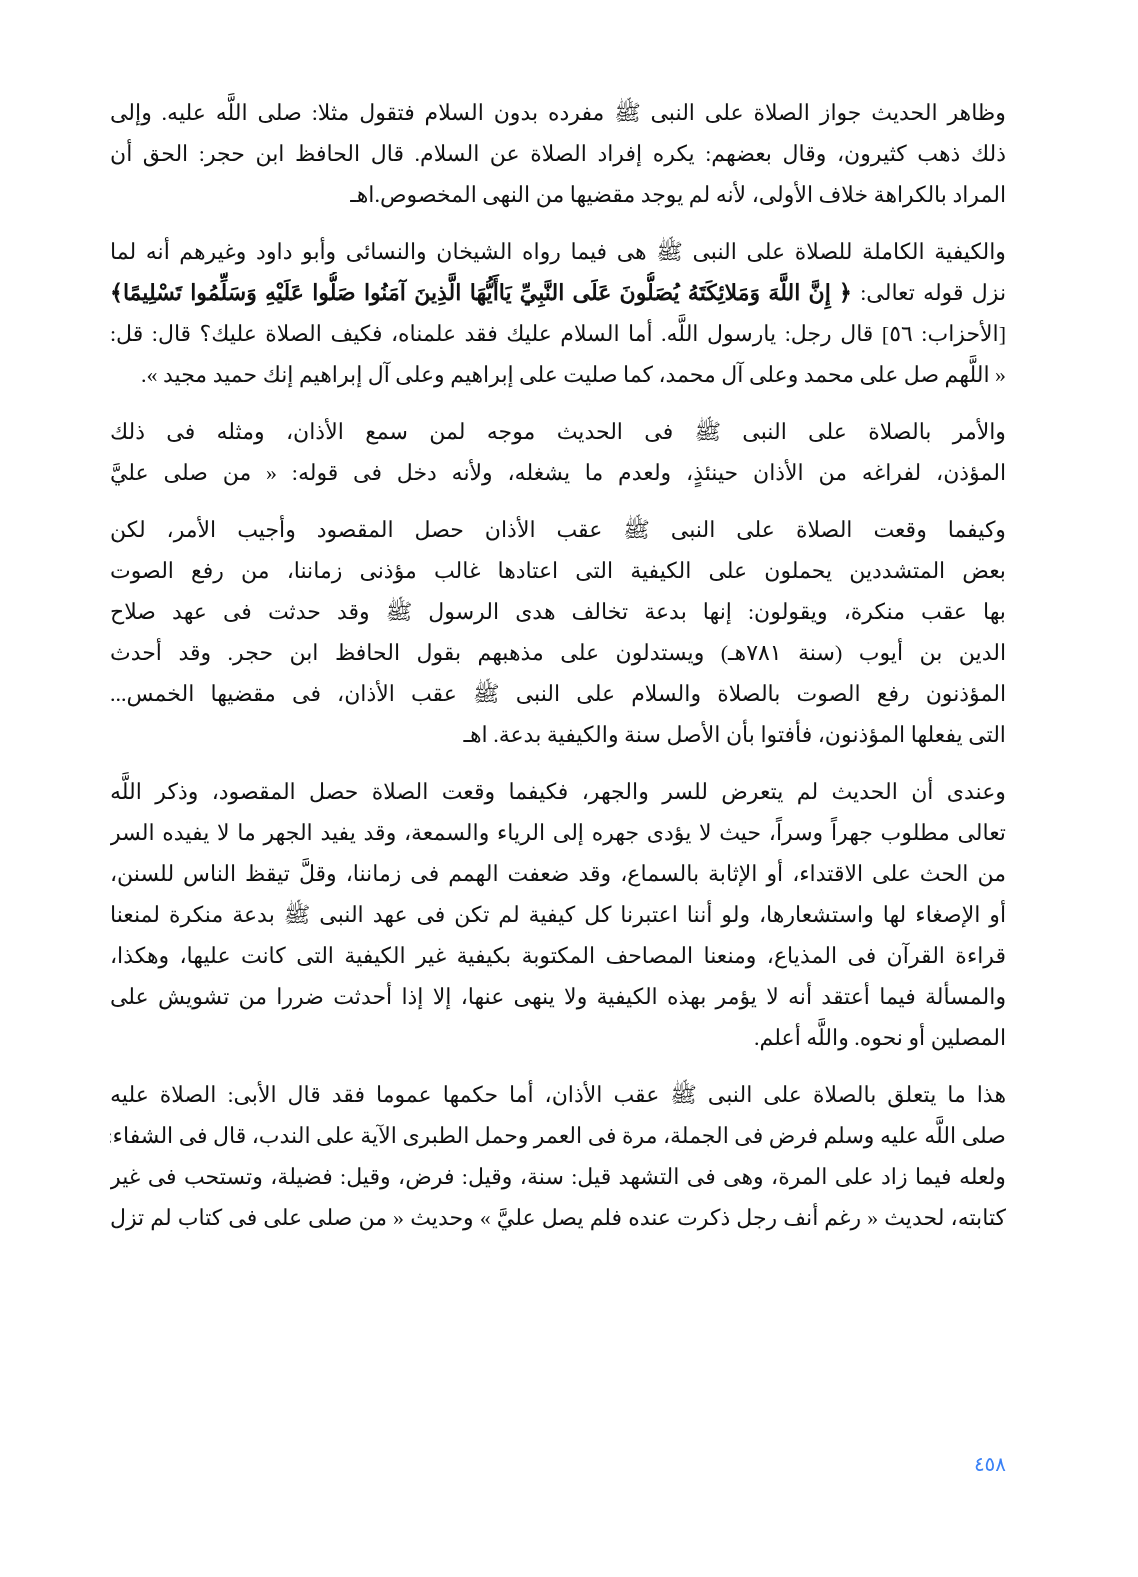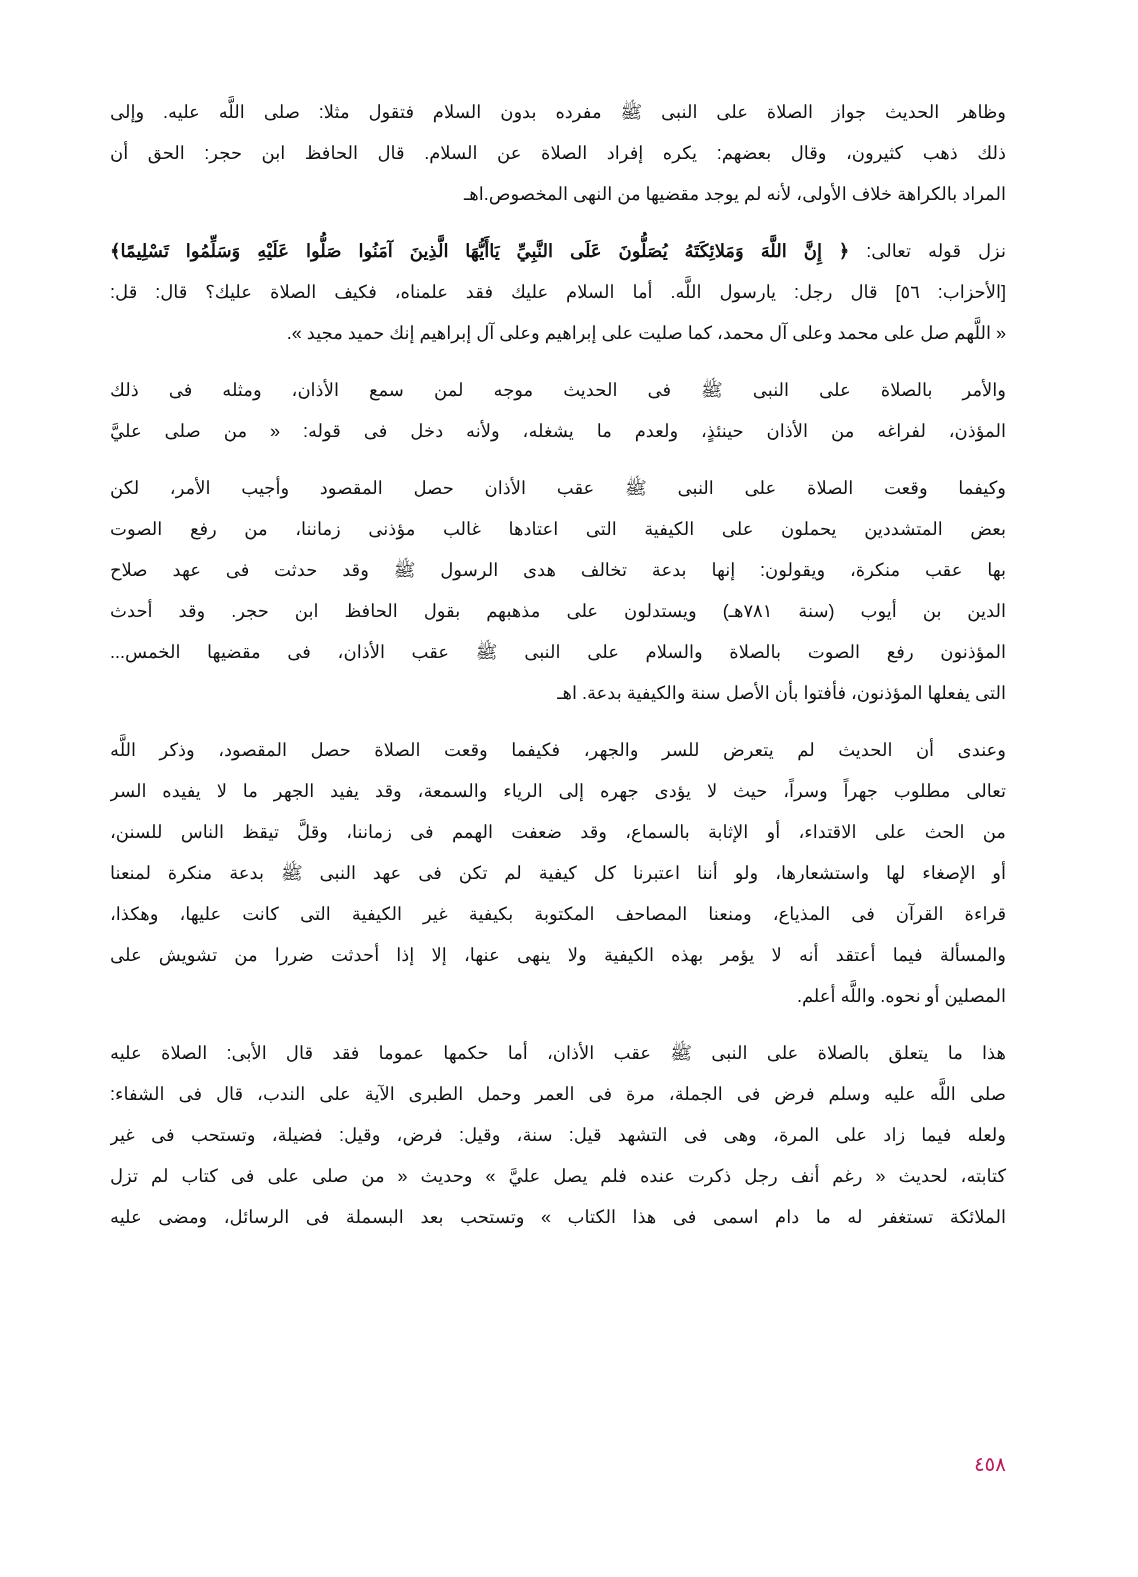--- a/index.html
+++ b/index.html
@@ -12,23 +12,23 @@
       height: 1577px;
       position: relative;
       overflow: hidden;
     }
     .page {
       position: absolute;
       left: 110px;
       top: 92px;
       width: 920px;
       direction: rtl;
-      font-family: Liberation Sans, sans-serif;
+      font-family: Liberation Serif, serif;
       color: #111111;
-      font-size: 18px;
+      font-size: 22px;
       line-height: 41px;
       text-align: justify;
       text-align-last: right;
     }
     .para {
       margin: 0 0 16px 0;
       text-indent: 24px;
     }
     .para .line {
       display: block;
@@ -44,35 +44,36 @@
       font-weight: bold;
     }
     .page-number {
       position: absolute;
       left: 960px;
       top: 1452px;
       width: 60px;
       text-align: center;
       font-family: "DejaVu Sans", sans-serif;
       font-size: 20px;
-      color: #be185d;
+      color: #3b82f6;
     }
   </style>
 </head>
 <body>
 
 <div class="page">
 
   <p class="para">
     <span class="line">وظاهر الحديث جواز الصلاة على النبى ﷺ مفرده بدون السلام فتقول مثلا:  صلى اللَّه عليه. وإلى</span>
     <span class="line">ذلك ذهب كثيرون، وقال بعضهم: يكره إفراد الصلاة عن السلام. قال الحافظ ابن حجر: الحق أن</span>
     <span class="line last">المراد بالكراهة خلاف الأولى، لأنه لم يوجد مقضيها من النهى المخصوص.اهـ</span>
   </p>
 
   <p class="para">
+    <span class="line">والكيفية الكاملة للصلاة على النبى ﷺ هى فيما رواه الشيخان والنسائى وأبو داود وغيرهم أنه لما</span>
     <span class="line verse-line">نزل قوله تعالى: <span class="verse">﴿ إِنَّ اللَّهَ وَمَلائِكَتَهُ يُصَلُّونَ عَلَى النَّبِيِّ يَاأَيُّهَا الَّذِينَ آمَنُوا صَلُّوا عَلَيْهِ وَسَلِّمُوا تَسْلِيمًا﴾</span></span>
     <span class="line">[الأحزاب: ٥٦] قال رجل: يارسول اللَّه. أما السلام عليك فقد علمناه، فكيف الصلاة عليك؟ قال: قل:</span>
     <span class="line last">« اللَّهم صل على محمد وعلى آل محمد، كما صليت على إبراهيم وعلى آل إبراهيم إنك حميد مجيد ».</span>
   </p>
 
   <p class="para">
     <span class="line">والأمر بالصلاة على النبى ﷺ فى الحديث موجه لمن سمع الأذان، ومثله فى ذلك</span>
     <span class="line">المؤذن، لفراغه من الأذان حينئذٍ، ولعدم ما يشغله، ولأنه دخل فى قوله: « من صلى عليَّ</span>
   </p>
 
@@ -93,18 +94,17 @@
     <span class="line">قراءة القرآن فى المذياع، ومنعنا المصاحف المكتوبة بكيفية غير الكيفية التى كانت عليها، وهكذا،</span>
     <span class="line">والمسألة فيما أعتقد أنه لا يؤمر بهذه الكيفية ولا ينهى عنها، إلا إذا أحدثت ضررا من تشويش على</span>
     <span class="line last">المصلين أو نحوه. واللَّه أعلم.</span>
   </p>
 
   <p class="para">
     <span class="line">هذا ما يتعلق بالصلاة على النبى ﷺ عقب الأذان، أما حكمها عموما فقد قال الأبى: الصلاة عليه</span>
     <span class="line">صلى اللَّه عليه وسلم فرض فى الجملة، مرة فى العمر وحمل الطبرى الآية على الندب، قال فى الشفاء:</span>
     <span class="line">ولعله فيما زاد على المرة، وهى فى التشهد قيل: سنة، وقيل: فرض، وقيل: فضيلة، وتستحب فى غير</span>
     <span class="line">كتابته، لحديث « رغم أنف رجل ذكرت عنده فلم يصل عليَّ » وحديث « من صلى على فى كتاب لم تزل</span>
-    <span class="line">الملائكة تستغفر له ما دام اسمى فى هذا الكتاب » وتستحب بعد البسملة فى الرسائل، ومضى عليه</span>
   </p>
 
 </div>
 
 <div class="page-number">٤٥٨</div>
 
 </body></html>

